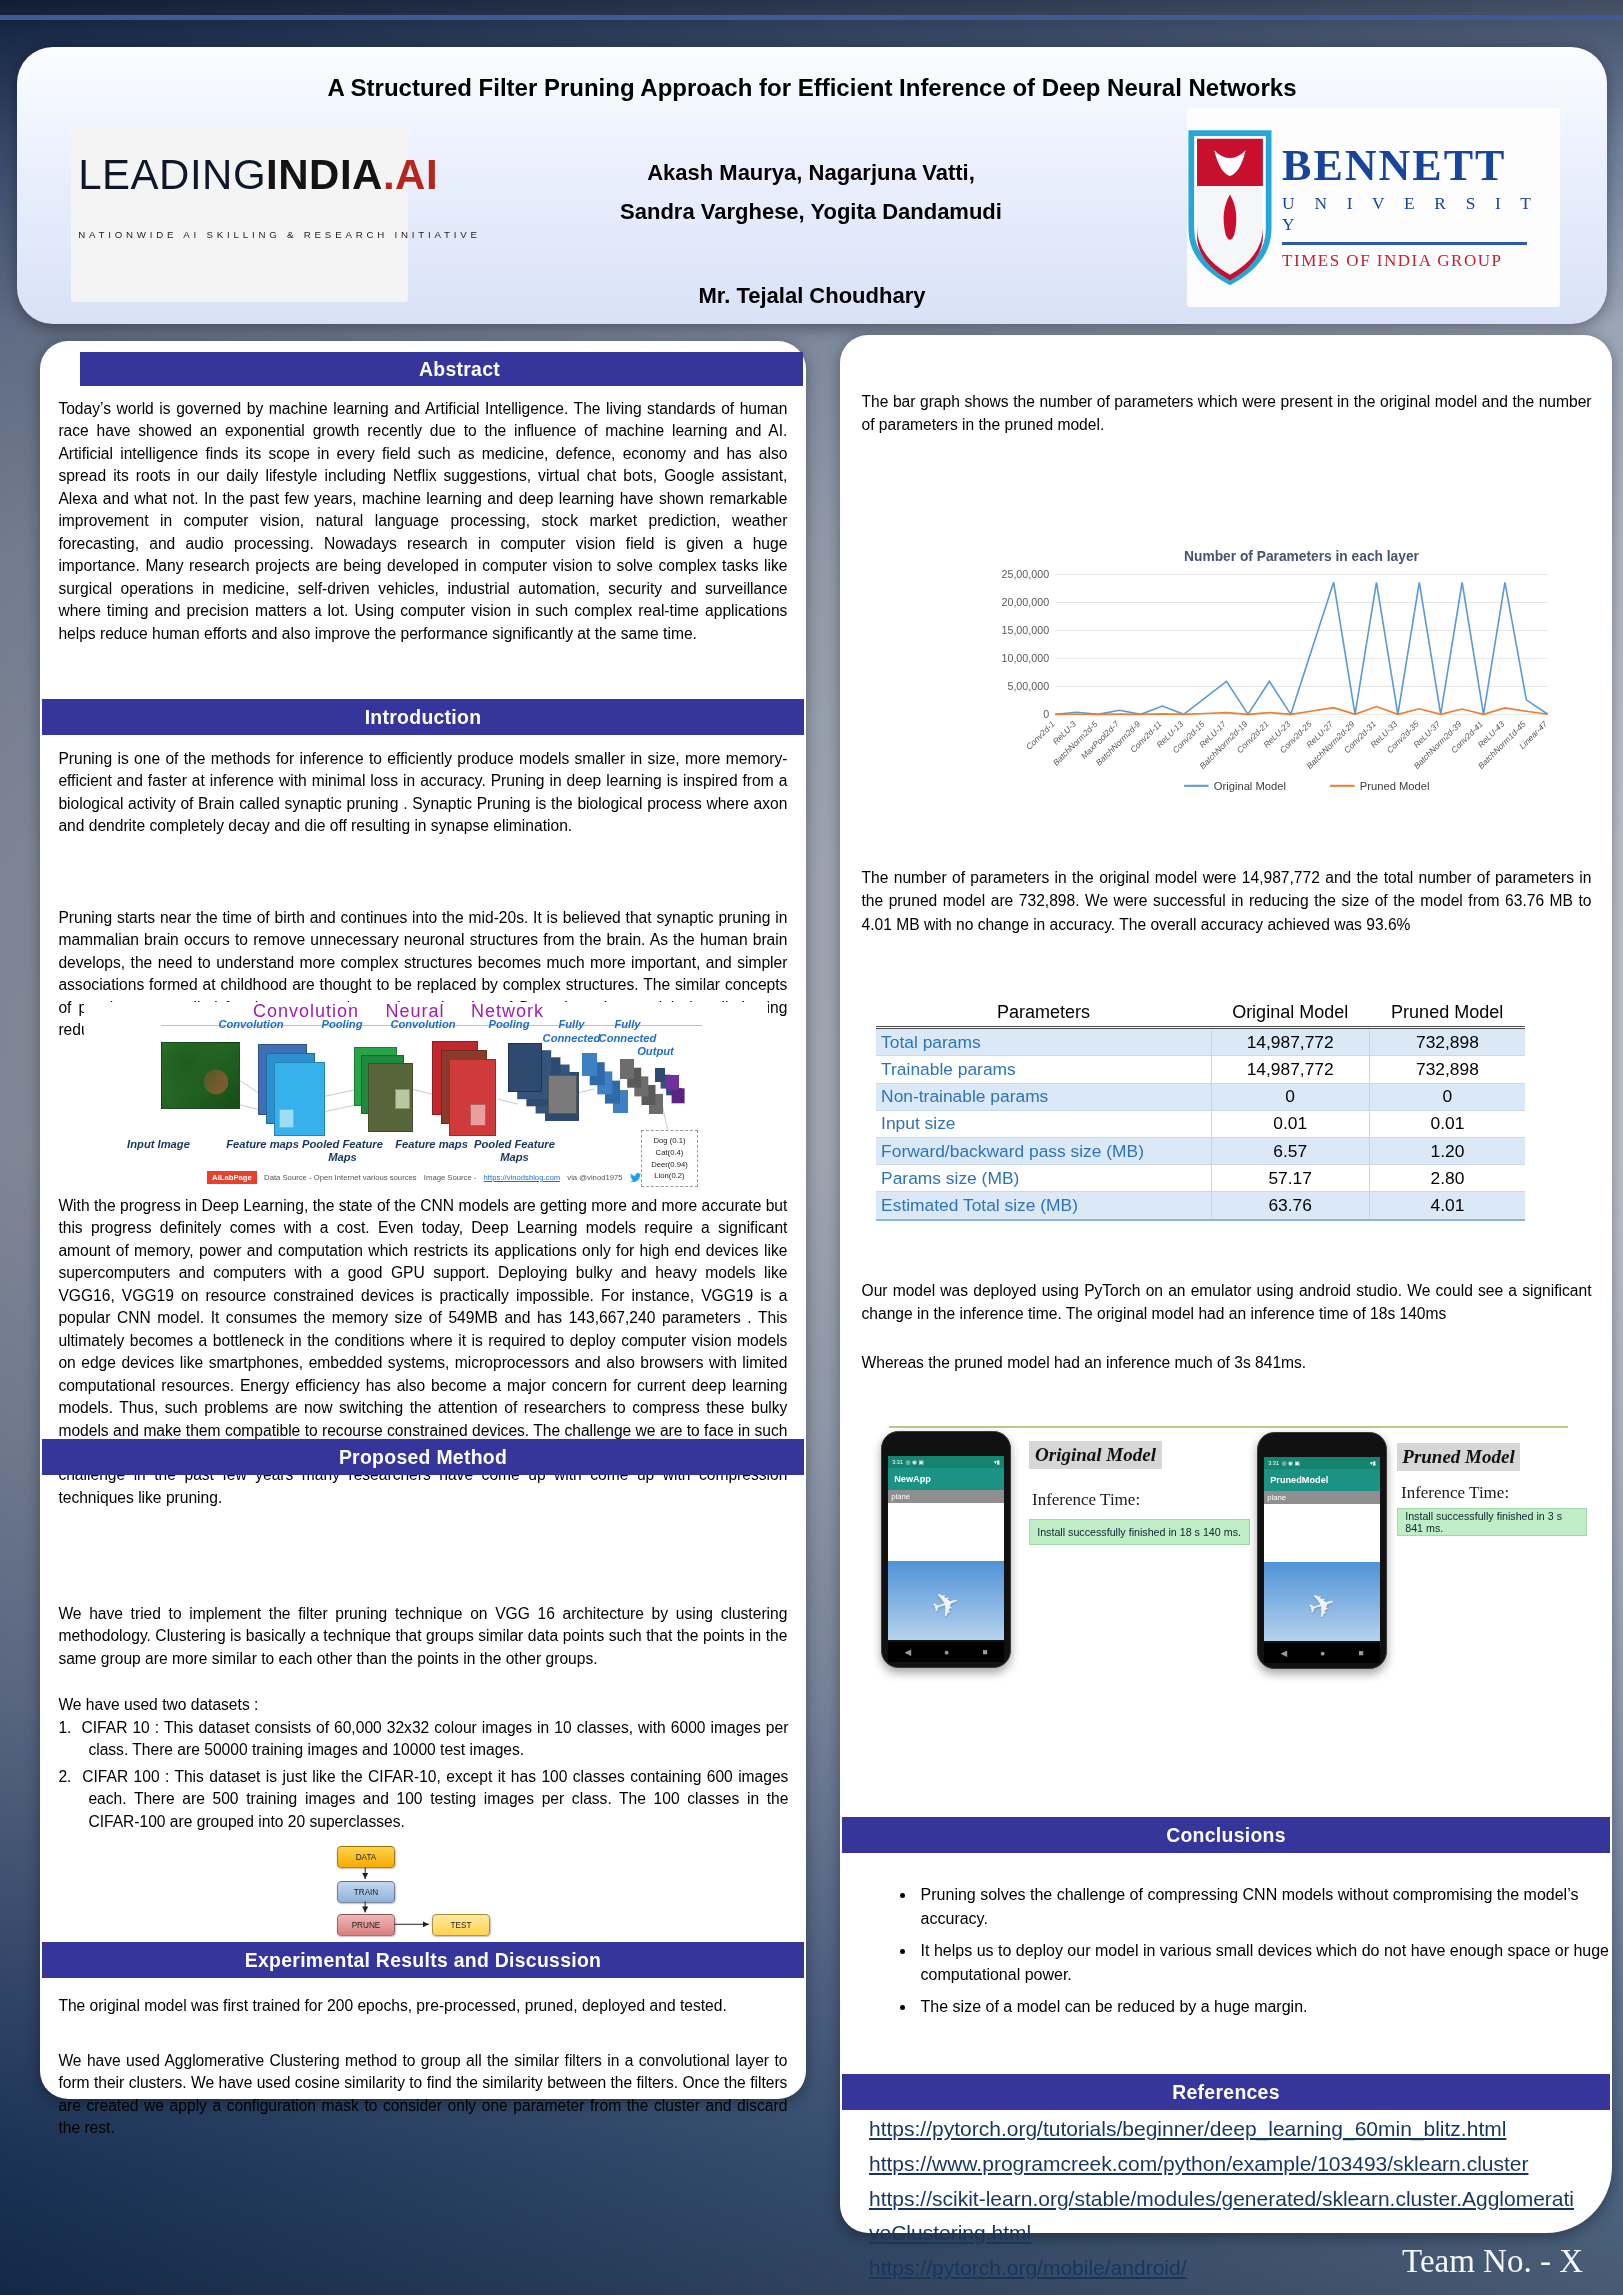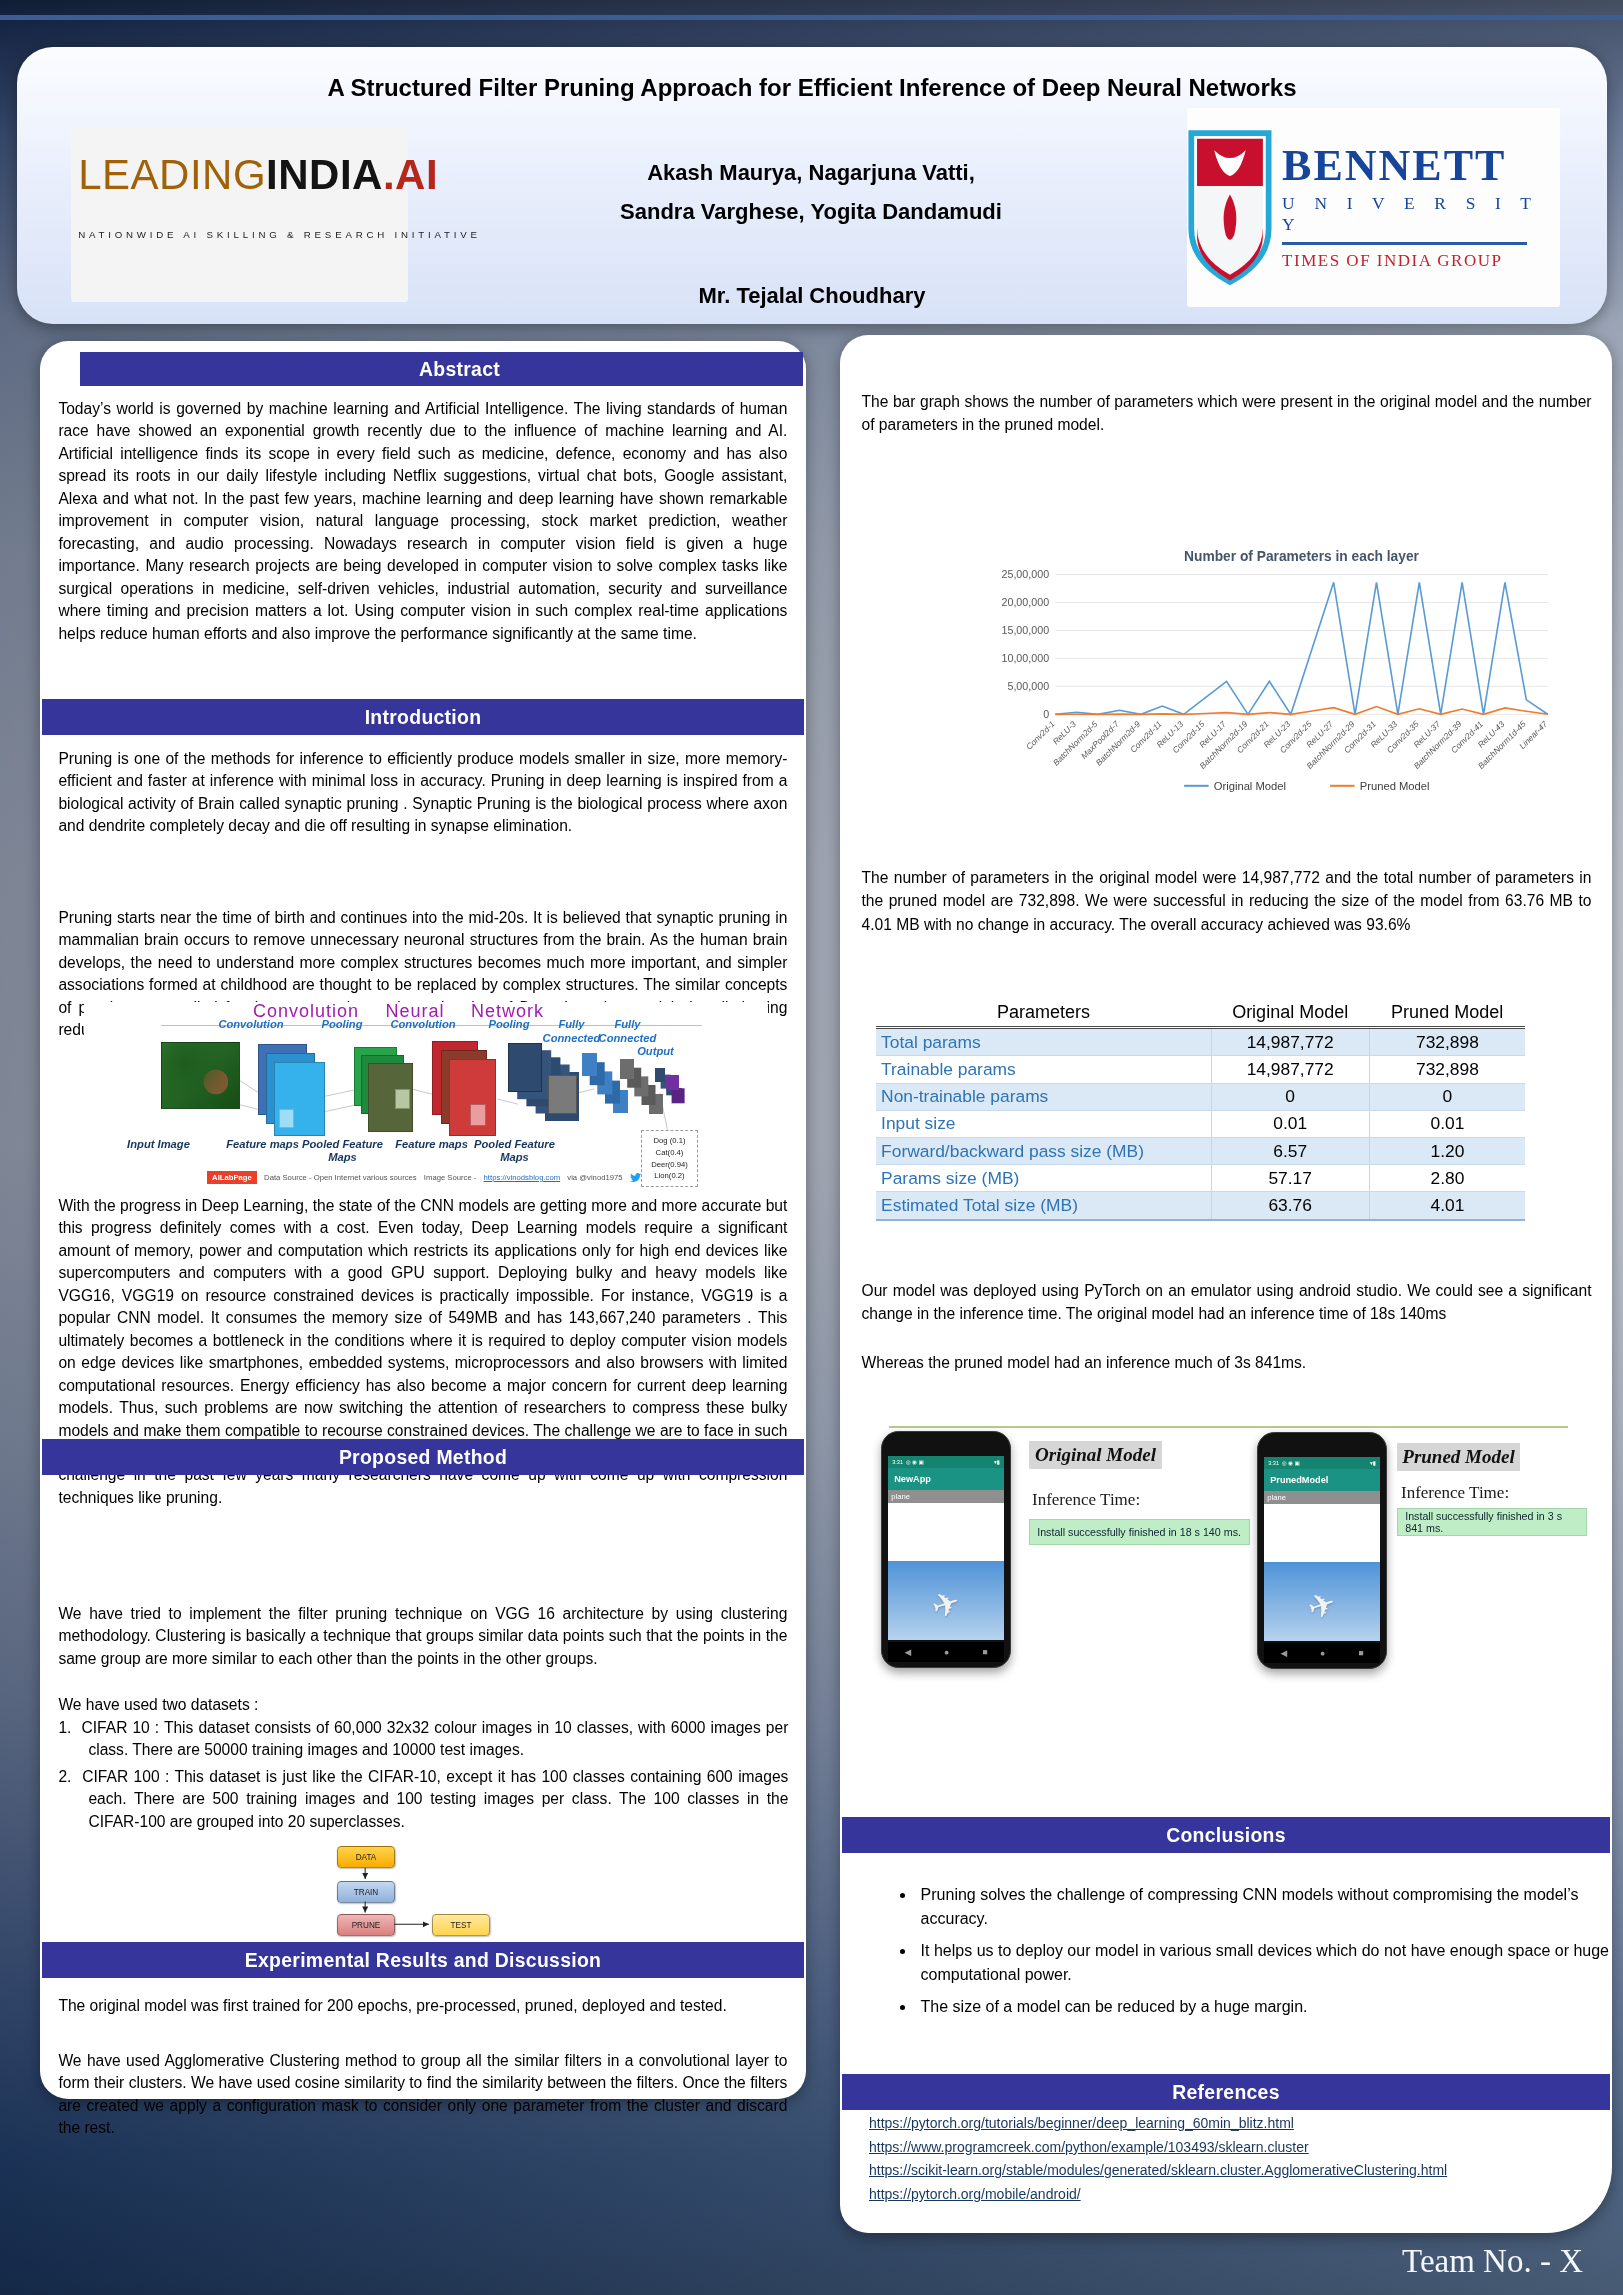--- a/index.html
+++ b/index.html
@@ -15,21 +15,21 @@
   .secHead{position:absolute;background:#35359b;color:#fff;font-weight:bold;font-size:19.4px;
       display:flex;align-items:center;justify-content:center;letter-spacing:0.3px;}
   .bodytext{position:absolute;left:18.4px;width:729px;font-size:15.6px;line-height:1.44;color:#000;text-align:justify;}
   .rbody{position:absolute;left:21.5px;width:730px;font-size:15.6px;line-height:1.5;color:#000;text-align:justify;}
   
   #posterTitle{position:absolute;left:0;top:26.6px;width:100%;text-align:center;font-size:24px;font-weight:bold;color:#000;}
   #mentor{position:absolute;left:0;top:236px;width:100%;text-align:center;font-size:22px;font-weight:bold;}
   #authors{position:absolute;left:536px;top:107px;width:516px;text-align:center;font-size:22px;font-weight:bold;line-height:1.75;}
   #liLogo{position:absolute;left:54px;top:81px;width:337px;height:174px;background:#f4f4f4;border-radius:3.1px;padding:3.1px 7.2px;box-sizing:border-box;}
   #liMain{font-size:42px;letter-spacing:0.5px;margin-top:20.4px;white-space:nowrap;}
-  #liMain .lead{color:#a16207;font-weight:300;}
+  #liMain .lead{color:#0f172a;font-weight:300;}
   #liMain .india{color:#141414;font-weight:bold;}
   #liMain .ai{color:#b5271d;font-weight:bold;}
   #liTag{margin-top:30px;font-size:9.7px;letter-spacing:3.8px;color:#1c1c1c;white-space:nowrap;}
   #buLogo{position:absolute;left:1170px;top:61px;width:373px;height:199px;background:#fdfdfd;border-radius:3.1px;display:flex;align-items:center;}
   .buText{margin-left:9.2px;}
   .buName{font-family:"Liberation Serif",serif;font-weight:bold;font-size:44px;color:#17459c;letter-spacing:2px;line-height:1;}
   .buUniv{font-family:"Liberation Serif",serif;font-size:17.4px;color:#17459c;letter-spacing:7.7px;margin-top:5.1px;}
   .buRule{height:2.6px;background:#2b5aa6;margin:7.2px 0 6.1px 0;width:245px;}
   .buGroup{font-family:"Liberation Serif",serif;font-size:17px;color:#c0222e;letter-spacing:1.5px;}
   
@@ -71,21 +71,21 @@
   .pappbar{height:22.5px;background:#1a9384;color:#fff;font-size:9.2px;font-weight:bold;display:flex;align-items:center;padding:0 6.1px;}
   .pgrey{height:12.3px;background:#8f8f8f;color:#fff;font-size:7.7px;display:flex;align-items:center;padding:0 3.1px;text-align:right;}
   .psky{position:absolute;left:0;right:0;top:105px;height:87px;background:linear-gradient(180deg,#4f93d8,#9dc3e8 70%,#c3daf0);display:flex;align-items:center;justify-content:center;}
   .planeGlyph{font-family:"DejaVu Sans",sans-serif;font-size:33px;color:#f2f2f2;transform:rotate(-18deg);text-shadow:0 1px 2px rgba(0,0,0,.25);}
   .pnav{position:absolute;left:6.1px;right:6.1px;bottom:5.1px;height:20.4px;background:#000;color:#9a9a9a;display:flex;align-items:center;justify-content:space-around;font-size:8.7px;}
   .modelTag{position:absolute;background:#d6d6d6;font-family:"Liberation Serif",serif;font-style:italic;font-weight:bold;font-size:19px;display:flex;align-items:center;justify-content:center;color:#111;}
   .infLbl{position:absolute;font-family:"Liberation Serif",serif;font-size:17px;color:#1a1a1a;}
   .toast{position:absolute;background:#bfeec6;border:1px solid #a3d6aa;font-size:10.7px;color:#123;display:flex;align-items:center;padding:0 7.2px;}
   #conclList{position:absolute;left:36px;top:1532px;width:695px;font-size:16px;line-height:1.5;margin:16px;padding-left:23.5px;}
   #conclList li{margin-bottom:8.2px;padding-left:5.1px;}
-  #refList{position:absolute;left:29px;top:1777px;width:715px;font-size:14px;line-height:1.62;}
+  #refList{position:absolute;left:29px;top:1777px;width:715px;font-size:21px;line-height:1.62;}
   #refList a{color:#17365d;display:block;word-break:break-all;margin-bottom:1px;}
   #teamNo{position:absolute;right:41px;top:2243px;font-family:"Liberation Serif",serif;font-size:33px;color:#f4f7fb;}
   
   .sq{position:absolute;}
 </style>
 </head>
 <body>
 
 <div class="topline"></div>
 

